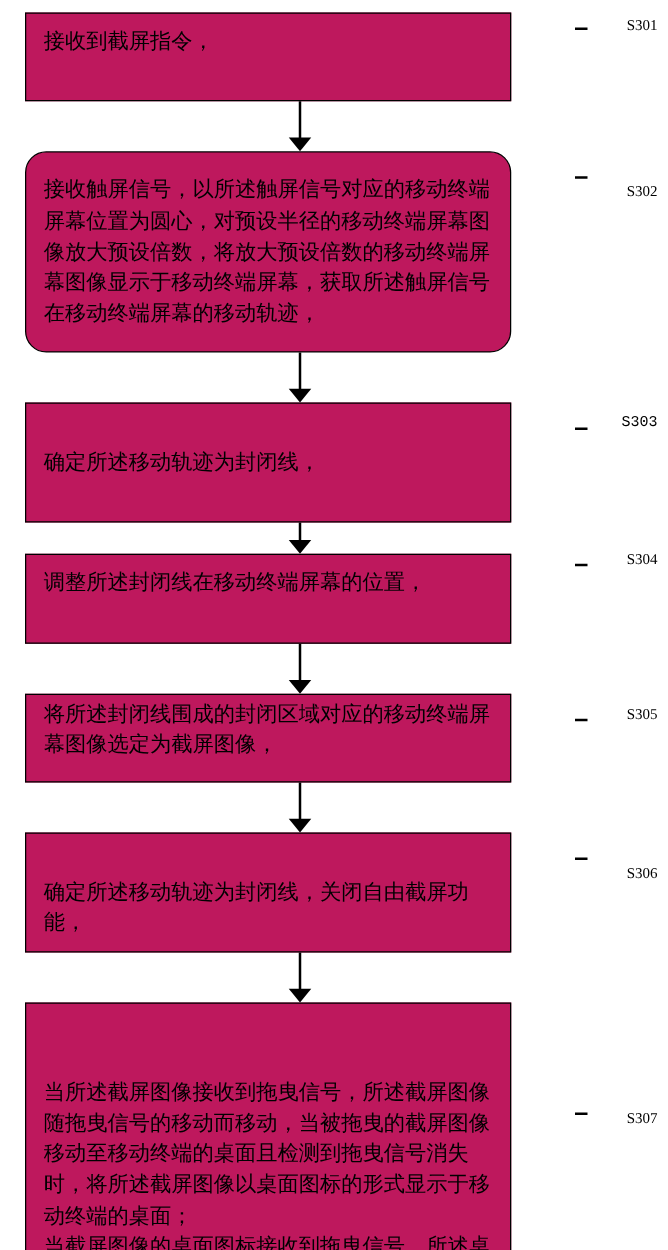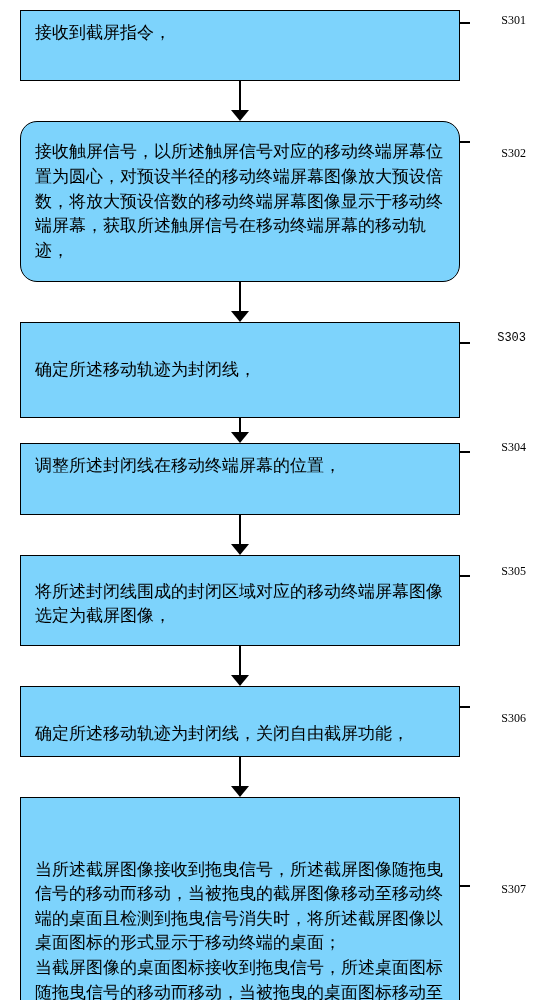--- a/index.html
+++ b/index.html
@@ -19,22 +19,22 @@
     padding-top: 10px;
   }
   .step-row {
     position: relative;
     width: 100%;
   }
   .box {
     border: 1.5px solid #000;
     padding: 10px 14px;
     margin-left: 20px;
-    width: 440px;
-    background: #7dd3fc;
+    width: 389px;
+    background: #be185d;
     text-align: left;
   }
   .label {
     position: absolute;
     right: 8px;
     font-size: 12px;
   }
   .arrow-wrap {
     position: relative;
     height: 40px;
@@ -120,21 +120,21 @@
     <div class="tick" style="left:460px; top:8px;"></div>
     <div class="label" style="top:-4px;">S304</div>
   </div>
 
   <div class="arrow-wrap">
     <div class="arrow-line"></div>
     <div class="arrow-head"></div>
   </div>
 
   <div class="step-row">
-    <div class="box" style="padding-top:24px; padding-bottom:16px;">
+    <div class="box" style="padding-top:4px; padding-bottom:16px;">
       <div>将所述封闭线围成的封闭区域对应的移动终端屏幕图像选定为截屏图像，</div>
     </div>
     <div class="tick" style="left:460px; top:20px;"></div>
     <div class="label" style="top:8px;text-align:center;">S305</div>
   </div>
 
   <div class="arrow-wrap">
     <div class="arrow-line"></div>
     <div class="arrow-head"></div>
   </div>

